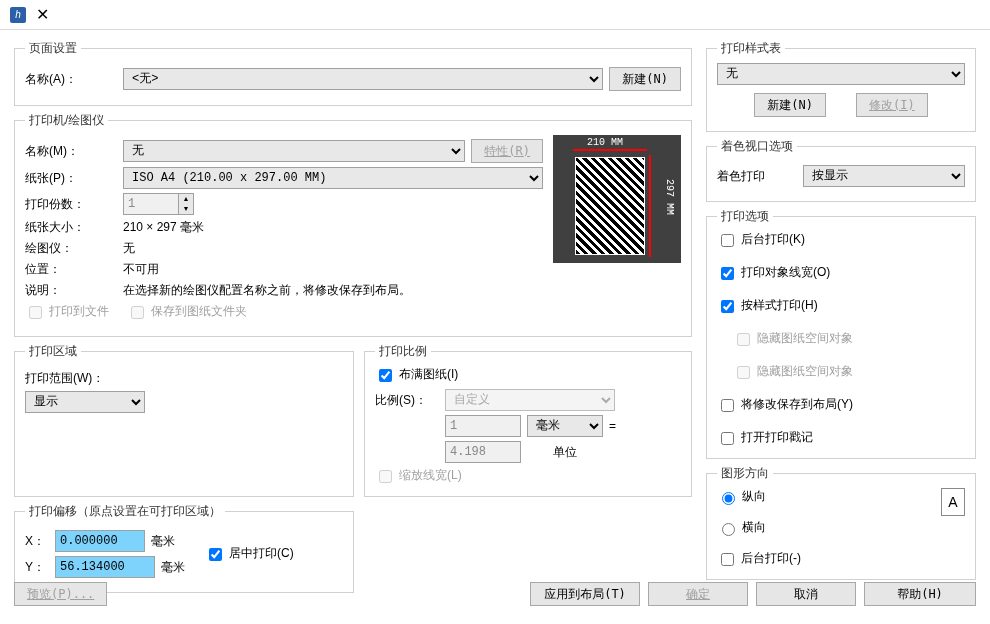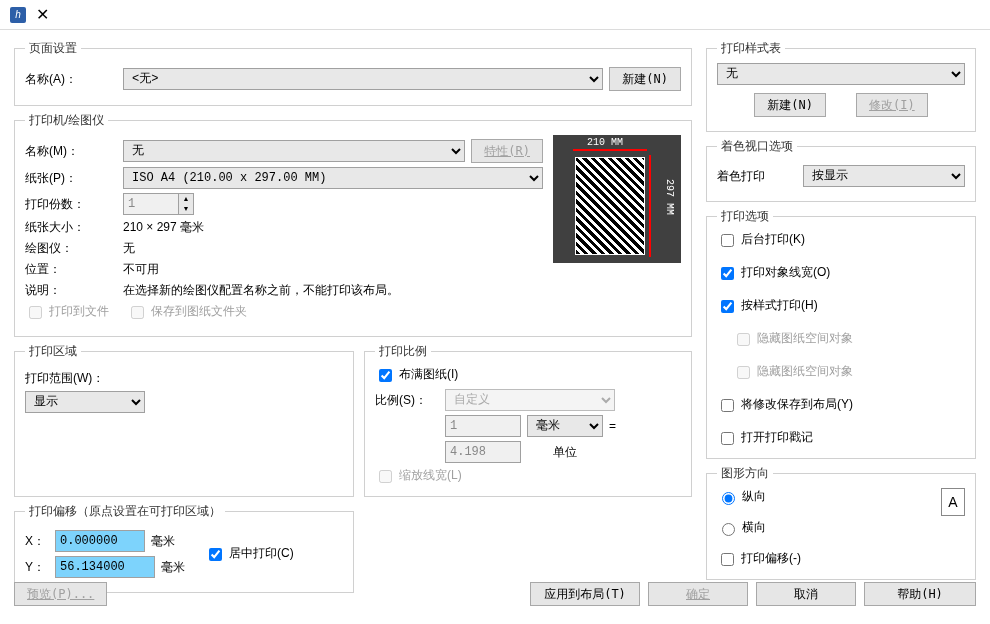--- a/index.html
+++ b/index.html
@@ -89,21 +89,21 @@
           <div class="row">
               <span class="lbl">绘图仪：</span>
               <span>无</span>
             </div>
           <div class="row">
               <span class="lbl">位置：</span>
               <span>不可用</span>
             </div>
           <div class="row">
               <span class="lbl">说明：</span>
-              <span>在选择新的绘图仪配置名称之前，不能打印该布局。</span>
+              <span>在选择新的绘图仪配置名称之前，将修改保存到布局。</span>
             </div>
           <div class="row">
             <label class="checkbox disabled">
                 <input type="checkbox" disabled="" style="">
                 <span>打印到文件</span>
               </label>
             <label class="checkbox disabled" style="margin-left:12px">
                 <input type="checkbox" disabled="" style="">
                 <span>保存到图纸文件夹</span>
               </label>
@@ -239,21 +239,21 @@
           <label class="radio">
               <input type="radio" name="orient" checked="" style="">
               <span>纵向</span>
             </label><br>
           <label class="radio">
               <input type="radio" name="orient" style="">
               <span>横向</span>
             </label><br>
           <label class="checkbox">
               <input type="checkbox" style="">
-              <span>打印偏移(-)</span>
+              <span>后台打印(-)</span>
             </label>
         </div>
         <div class="orient-icon">A</div>
       </div>
     </fieldset>
   </div>
 </div>
 
 <div class="bottombar">
   <button class="btn" disabled="">预览(P)...</button>

